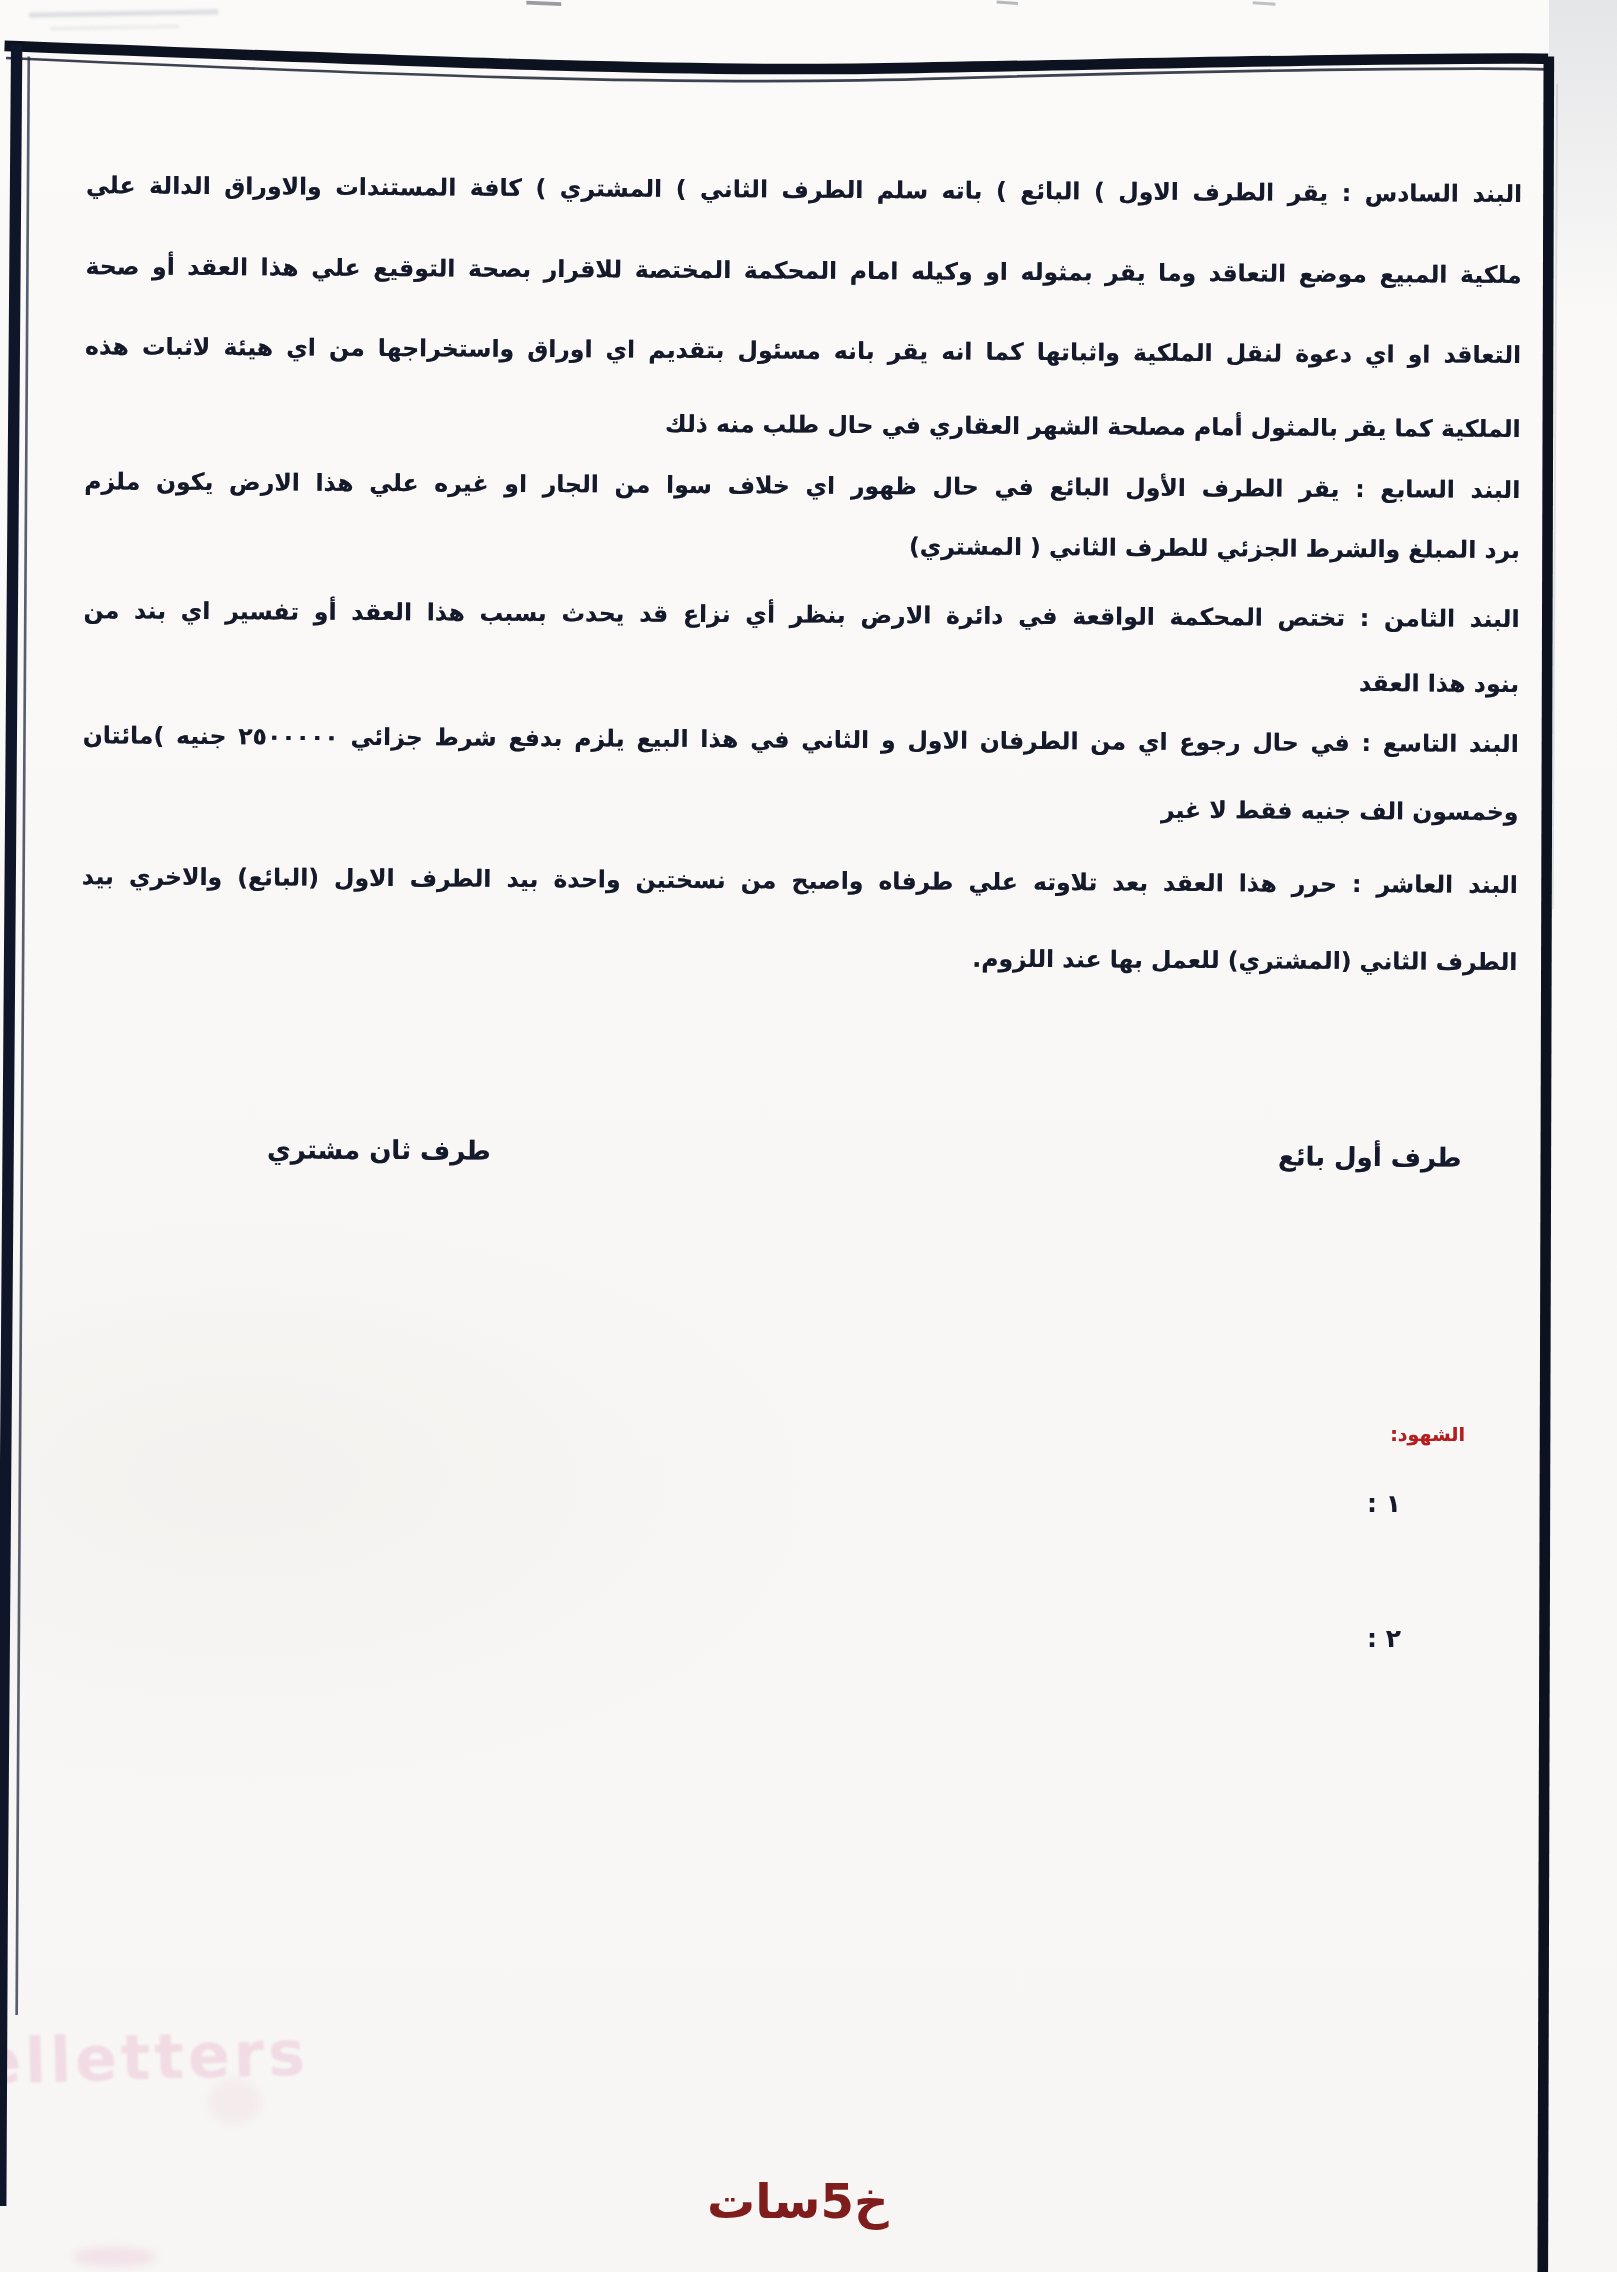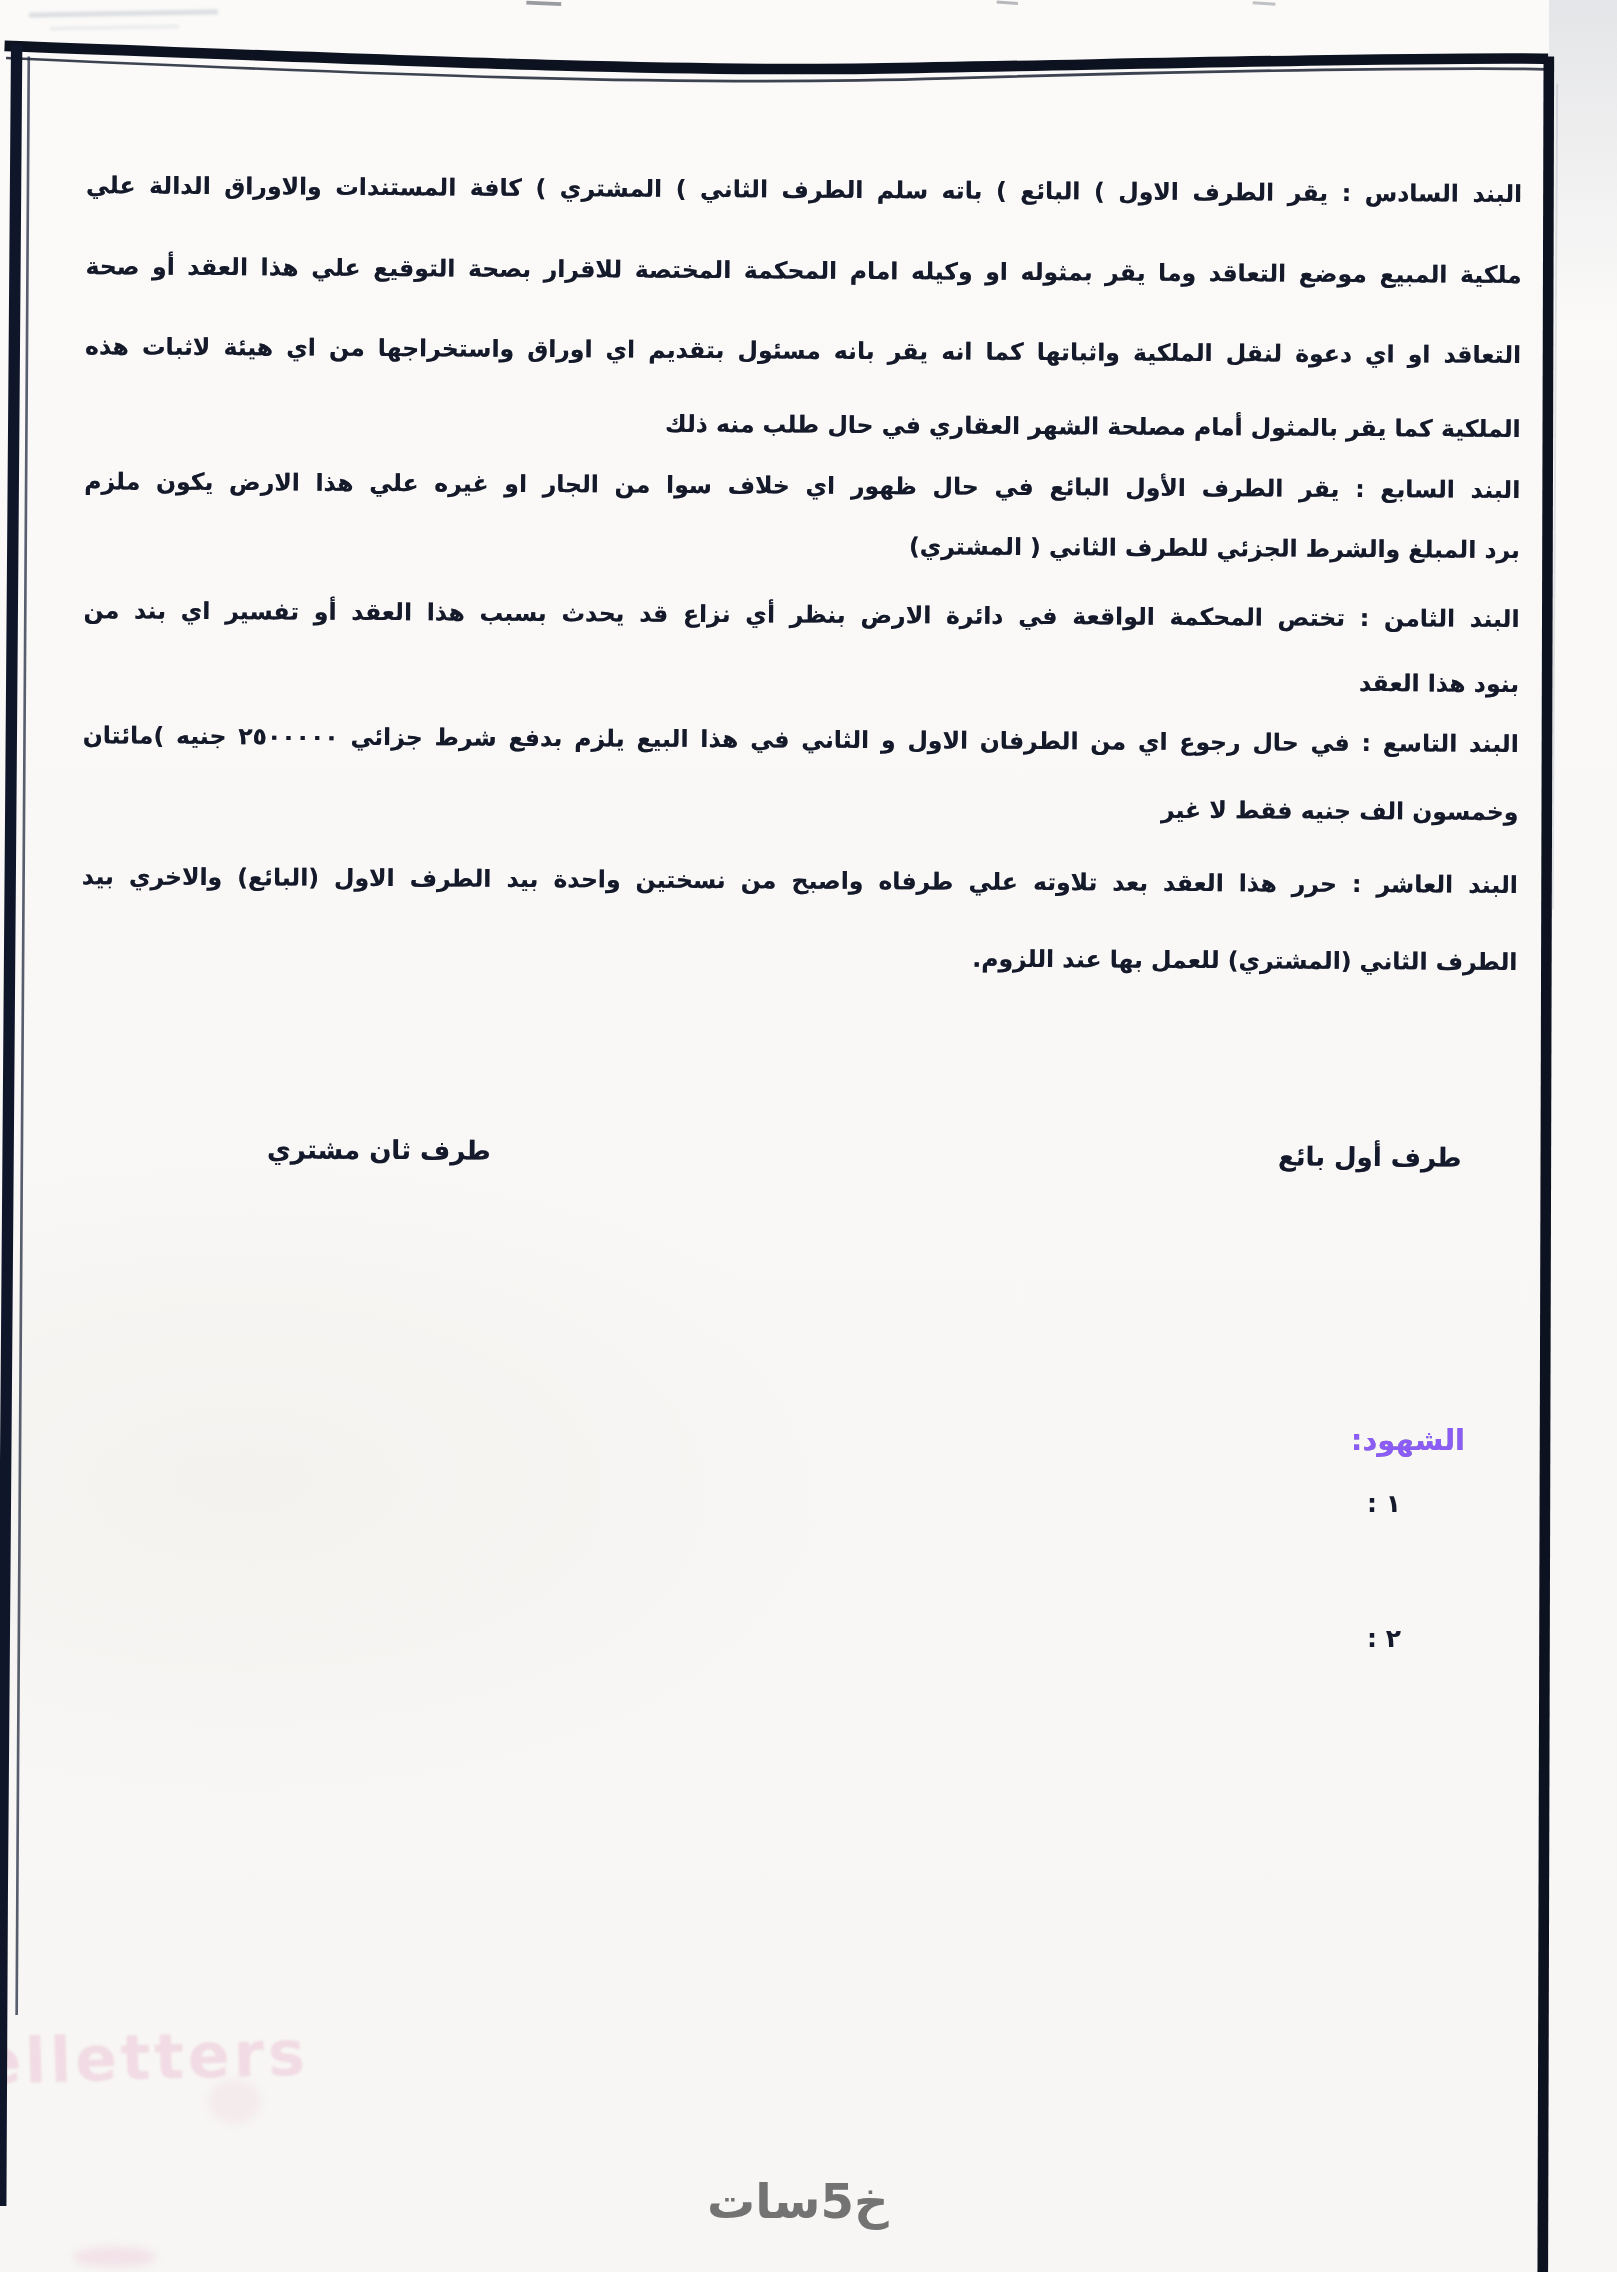--- a/index.html
+++ b/index.html
@@ -51,35 +51,35 @@
     position:absolute;z-index:3;
     direction:rtl;font-weight:bold;font-size:26px;color:#141a2b;
     text-shadow:0 0 0.5px rgba(20,26,43,.5);
     white-space:nowrap;
   }
   .sig-seller{top:1142px;right:155px;transform:rotate(0.4deg);}
   .sig-buyer{top:1135px;left:267px;transform:rotate(0.3deg);}
   
   .witness-heading{
     position:absolute;top:1423px;right:152px;z-index:3;
-    direction:rtl;font-weight:bold;font-size:29px;color:#8b5cf6;
+    direction:rtl;font-weight:bold;font-size:19px;color:#b91c1c;
     text-shadow:0 0 0.5px rgba(20,26,43,.5);
   }
   .witness-item{
     position:absolute;right:216px;z-index:3;
     direction:rtl;font-weight:bold;font-size:25px;color:#141a2b;
     white-space:nowrap;
   }
   .w1{top:1489px;}
   .w2{top:1624px;}
   
   .brand-watermark{
     position:absolute;left:707px;top:2173px;z-index:2;
     direction:rtl;font-weight:bold;font-size:48px;
-    color:#737373;letter-spacing:0.8px;
+    color:#7f1d1d;letter-spacing:0.8px;
     white-space:nowrap;
   }
   .pink-watermark{
     position:absolute;left:-21px;top:2021px;z-index:1;
     font-weight:bold;font-size:62px;letter-spacing:3.8px;
     color:rgba(233,180,206,.42);
     transform:rotate(-1.6deg);
     filter:blur(0.9px);
     white-space:nowrap;
   }

